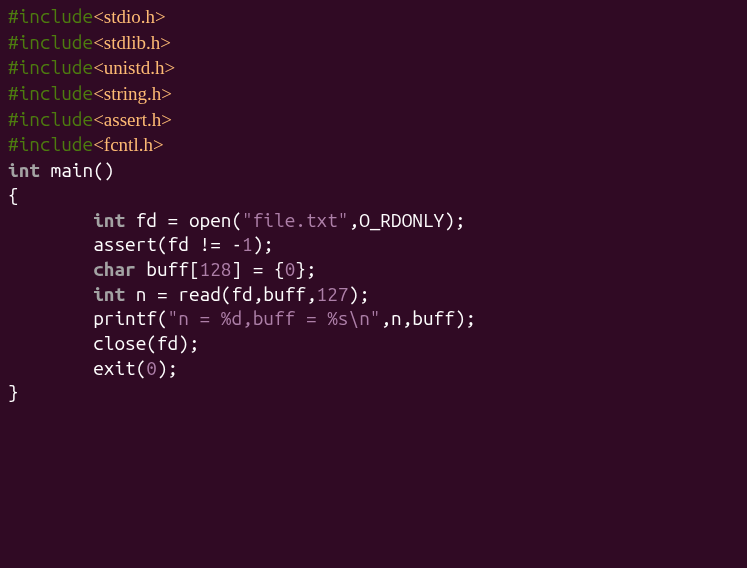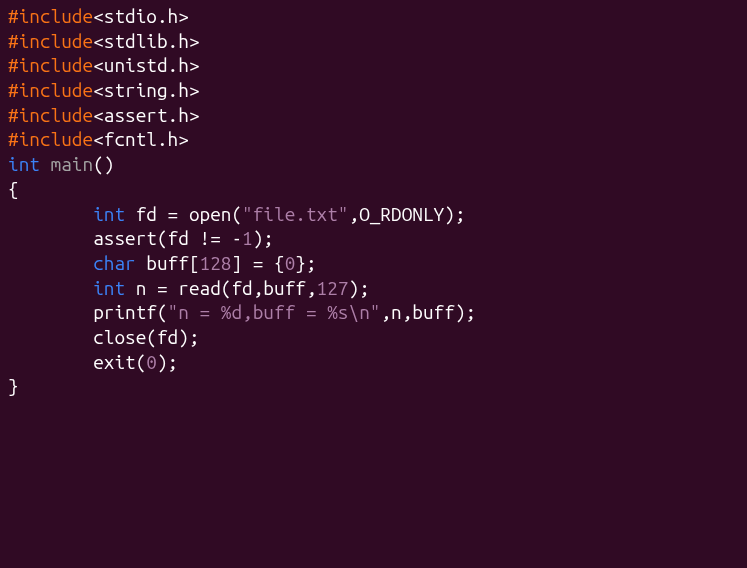--- a/index.html
+++ b/index.html
@@ -15,31 +15,33 @@
       padding: 4px 8px;
       color: #ffffff;
       width: 747px;
       height: 568px;
       overflow: hidden;
     }
     .code-container {
       white-space: pre;
     }
     .preprocessor {
-      color: #f97316;
+      color: #4d7c0f;
       text-align: right;
     }
     .include-path {
-      color: #ffffff;
+      color: #fdba74;
+      font-family: Liberation Serif, serif;
     }
     .keyword {
-      color: #3b82f6;
+      color: #a3a3a3;
+      font-weight: bold;
     }
     .func-name {
-      color: #a3a3a3;
+      color: #ffffff;
     }
     .paren {
       color: #ffffff;
     }
     .brace {
       color: #ffffff;
     }
     .string {
       color: #ad7fa8;
     }

